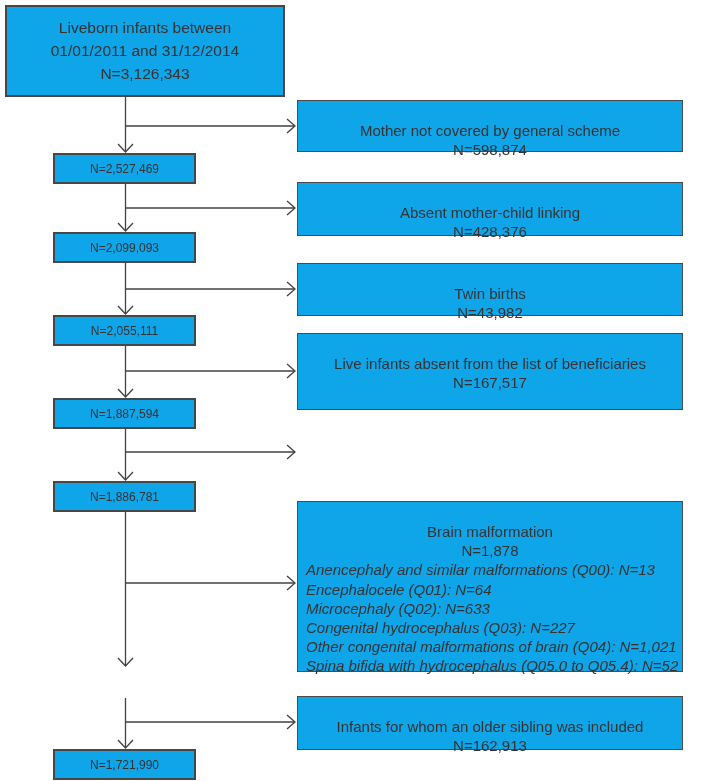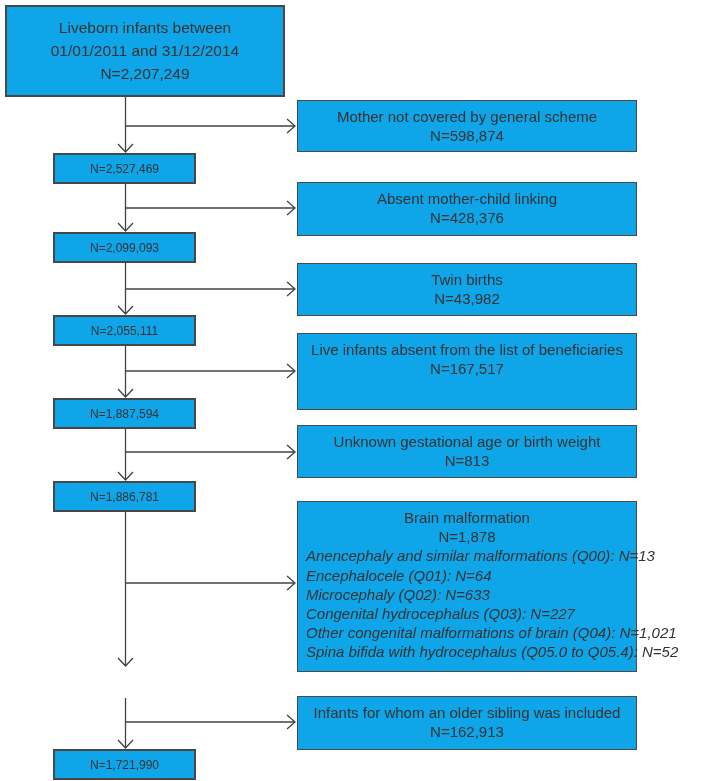--- a/index.html
+++ b/index.html
@@ -10,23 +10,23 @@
   .box{position:absolute;box-sizing:border-box;background:#0ea5e9;}
   .top-box{
     left:5px;top:5px;width:280px;height:92px;border:2px solid #474747;
     text-align:center;padding-top:9px;font-size:15.5px;line-height:23px;
   }
   .count-box{
     left:53px;width:143px;height:31px;border:2px solid #474747;
     display:flex;align-items:center;justify-content:center;font-size:12px;
   }
   .excl-box{
-    left:297px;width:340px;border:1.5px solid #4a4a4a;
+    left:297px;width:386px;border:1.5px solid #4a4a4a;
     display:flex;flex-direction:column;align-items:center;
-    padding-top:6px;font-size:15px;line-height:19.2px;text-align:center;
+    padding-top:20px;font-size:15px;line-height:19.2px;text-align:center;
   }
   .excl-box .detail{
     align-self:flex-start;text-align:left;padding-left:8px;font-style:italic;
     white-space:nowrap;
   }
   svg.connectors{position:absolute;left:0;top:0;}
 </style>
 </head>
 <body>
 
@@ -63,21 +63,21 @@
       <line x1="125.5" y1="583" x2="294" y2="583"></line>
       <polyline points="287,576 295,583 287,590"></polyline>
       <line x1="125.5" y1="722" x2="294" y2="722"></line>
       <polyline points="287,715 295,722 287,729"></polyline>
     </g>
   </svg>
 
   <div class="box top-box">
     <div>Liveborn infants between</div>
     <div>01/01/2011 and 31/12/2014</div>
-    <div>N=2,207,249</div>
+    <div>N=3,126,343</div>
   </div>
 
   <div class="box count-box" style="top:153px">
     <span>N=2,527,469</span>
   </div>
   <div class="box count-box" style="top:232px">
     <span>N=2,099,093</span>
   </div>
   <div class="box count-box" style="top:315px">
     <span>N=2,055,111</span>
@@ -101,24 +101,20 @@
     <span>N=428,376</span>
   </div>
   <div class="box excl-box" style="top:263px;height:53px">
     <span>Twin births</span>
     <span>N=43,982</span>
   </div>
   <div class="box excl-box" style="top:333px;height:77px">
     <span>Live infants absent from the list of beneficiaries</span>
     <span>N=167,517</span>
   </div>
-  <div class="box excl-box" style="top:425px;height:53px">
-    <span>Unknown gestational age or birth weight</span>
-    <span>N=813</span>
-  </div>
   <div class="box excl-box" style="top:501px;height:171px">
     <span>Brain malformation</span>
     <span>N=1,878</span>
     <span class="detail">Anencephaly and similar malformations (Q00): N=13</span>
     <span class="detail">Encephalocele (Q01): N=64</span>
     <span class="detail">Microcephaly (Q02): N=633</span>
     <span class="detail">Congenital hydrocephalus (Q03): N=227</span>
     <span class="detail">Other congenital malformations of brain (Q04): N=1,021</span>
     <span class="detail">Spina bifida with hydrocephalus (Q05.0 to Q05.4): N=52</span>
   </div>

